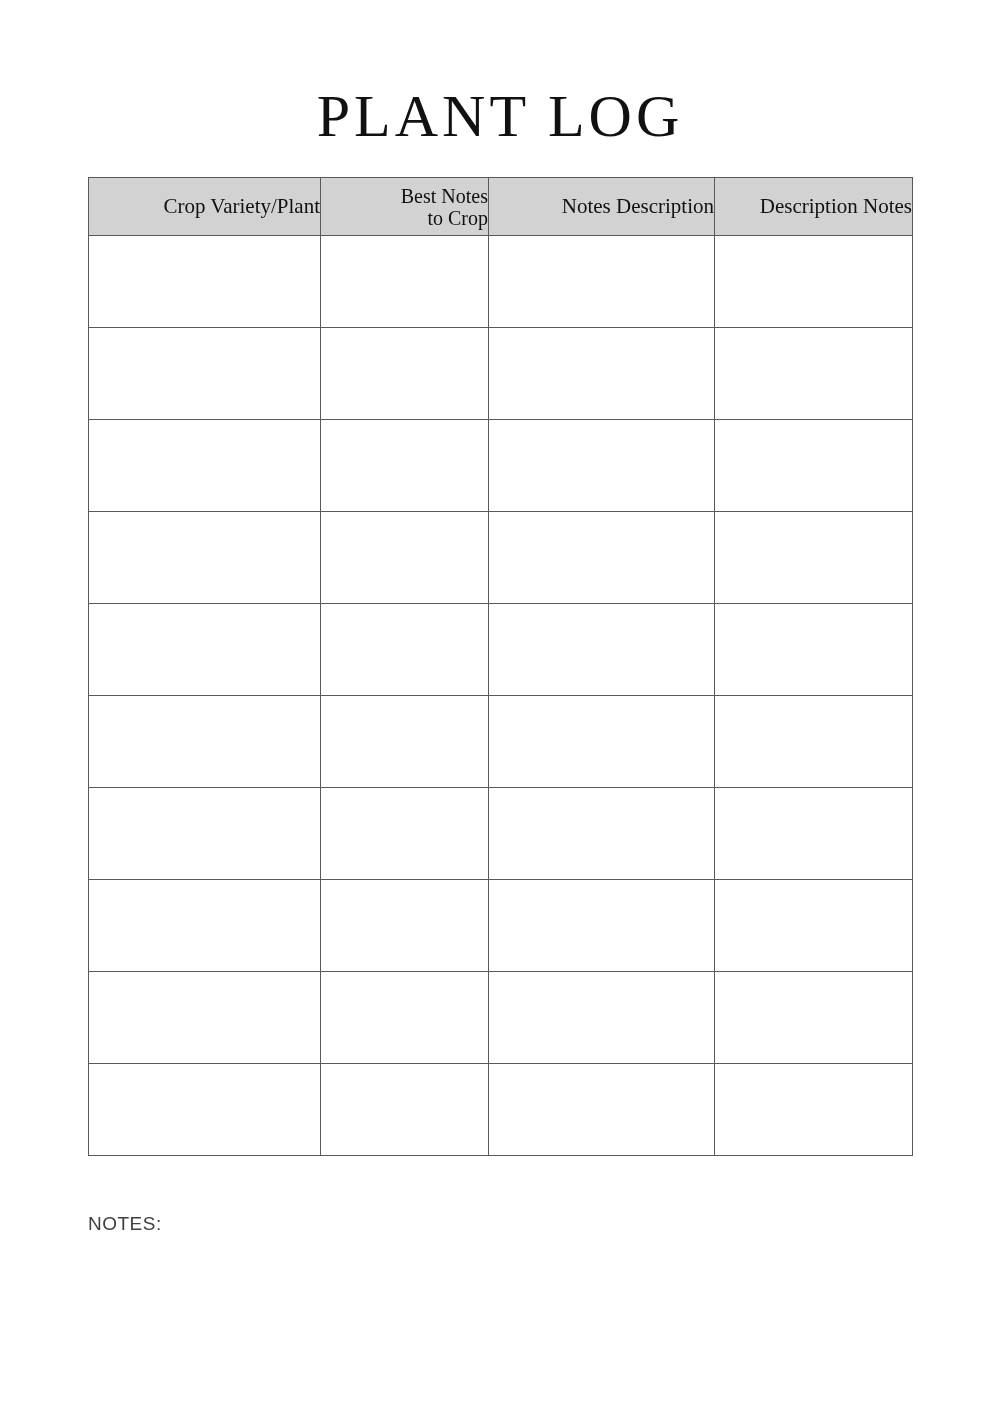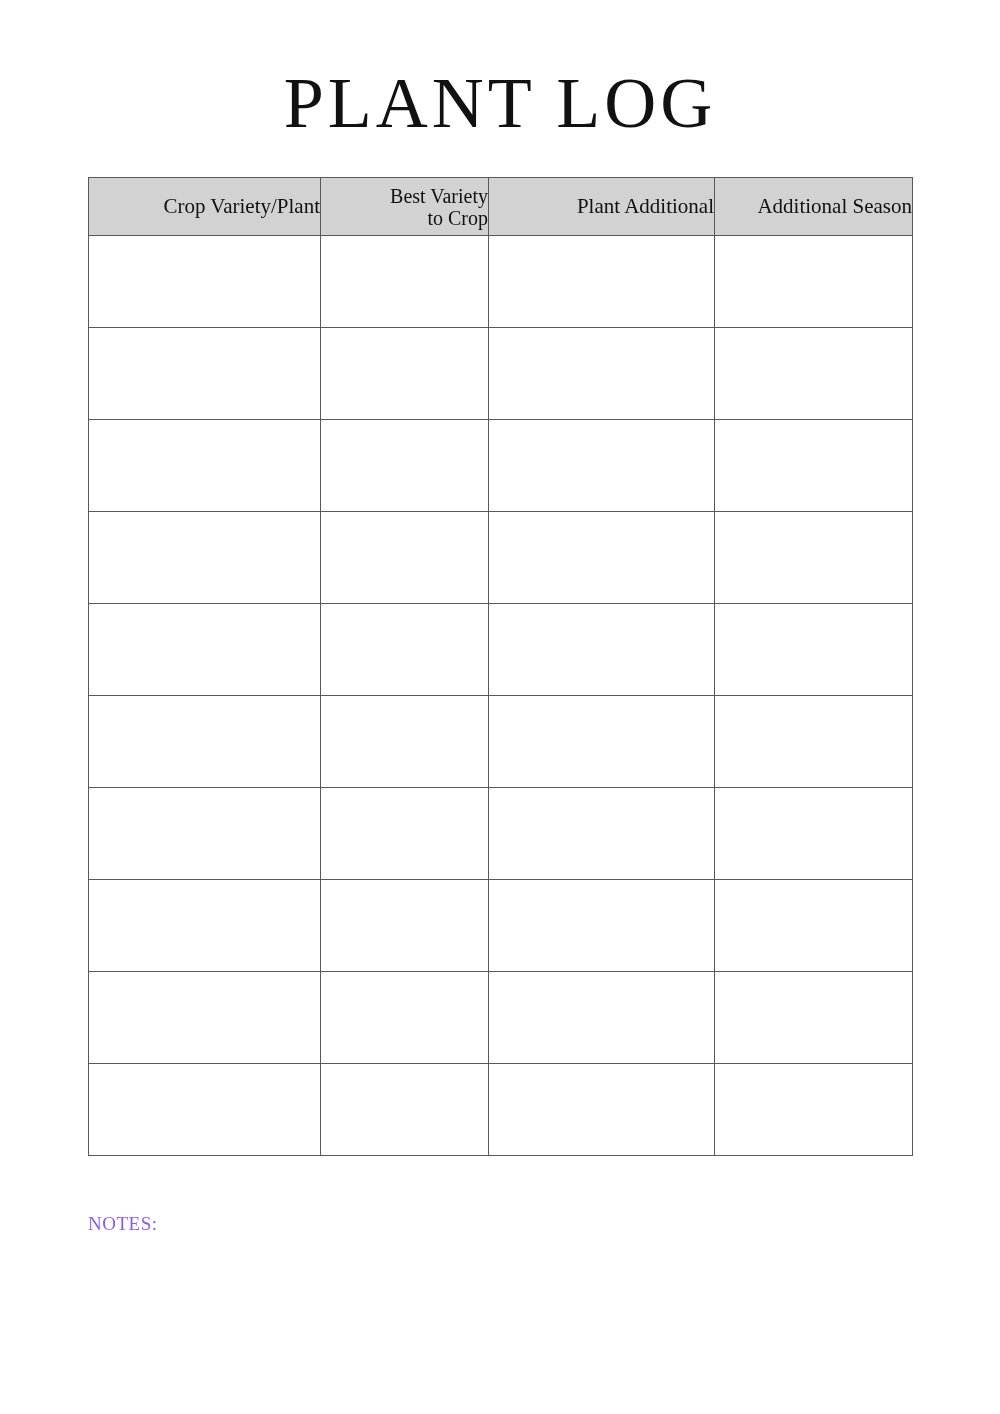--- a/index.html
+++ b/index.html
@@ -17,25 +17,25 @@
   }
   .page {
     width: 1000px;
     height: 1414px;
     box-sizing: border-box;
     position: relative;
   }
   .page-title {
     text-align: center;
     font-family: "Liberation Serif", serif;
-    font-size: 72px;
+    font-size: 60px;
     font-weight: normal;
     letter-spacing: 4px;
     margin: 0;
-    padding-top: 62px;
+    padding-top: 82px;
     color: #111111;
   }
   .log-table {
     position: absolute;
     left: 88px;
     top: 177px;
     width: 824px;
     border-collapse: collapse;
     table-layout: fixed;
   }
@@ -64,47 +64,47 @@
   .col-1 { width: 232px; }
   .col-2 { width: 168px; }
   .col-3 { width: 226px; }
   .col-4 { width: 198px; }
   .notes-label {
     position: absolute;
     left: 88px;
     top: 1213px;
     font-size: 19px;
     letter-spacing: 0.5px;
-    font-family: Liberation Serif, serif;
-    color: #8b5cf6;
+    font-family: Liberation Sans, sans-serif;
+    color: #404040;
   }
 </style>
 </head>
 <body>
 
 <div class="page">
 
   <h1 class="page-title">PLANT LOG</h1>
 
   <table class="log-table">
     <colgroup>
       <col class="col-1">
       <col class="col-2">
       <col class="col-3">
       <col class="col-4">
     </colgroup>
     <thead>
       <tr>
         <th>Crop Variety/Plant</th>
         <th class="two-line">
-          <div>Best Variety</div>
+          <div>Best Notes</div>
           <div>to Crop</div>
         </th>
-        <th>Plant Additional</th>
-        <th>Additional Season</th>
+        <th>Notes Description</th>
+        <th>Description Notes</th>
       </tr>
     </thead>
     <tbody>
         <tr>
           <td></td>
           <td></td>
           <td></td>
           <td></td>
         </tr>
         <tr>

